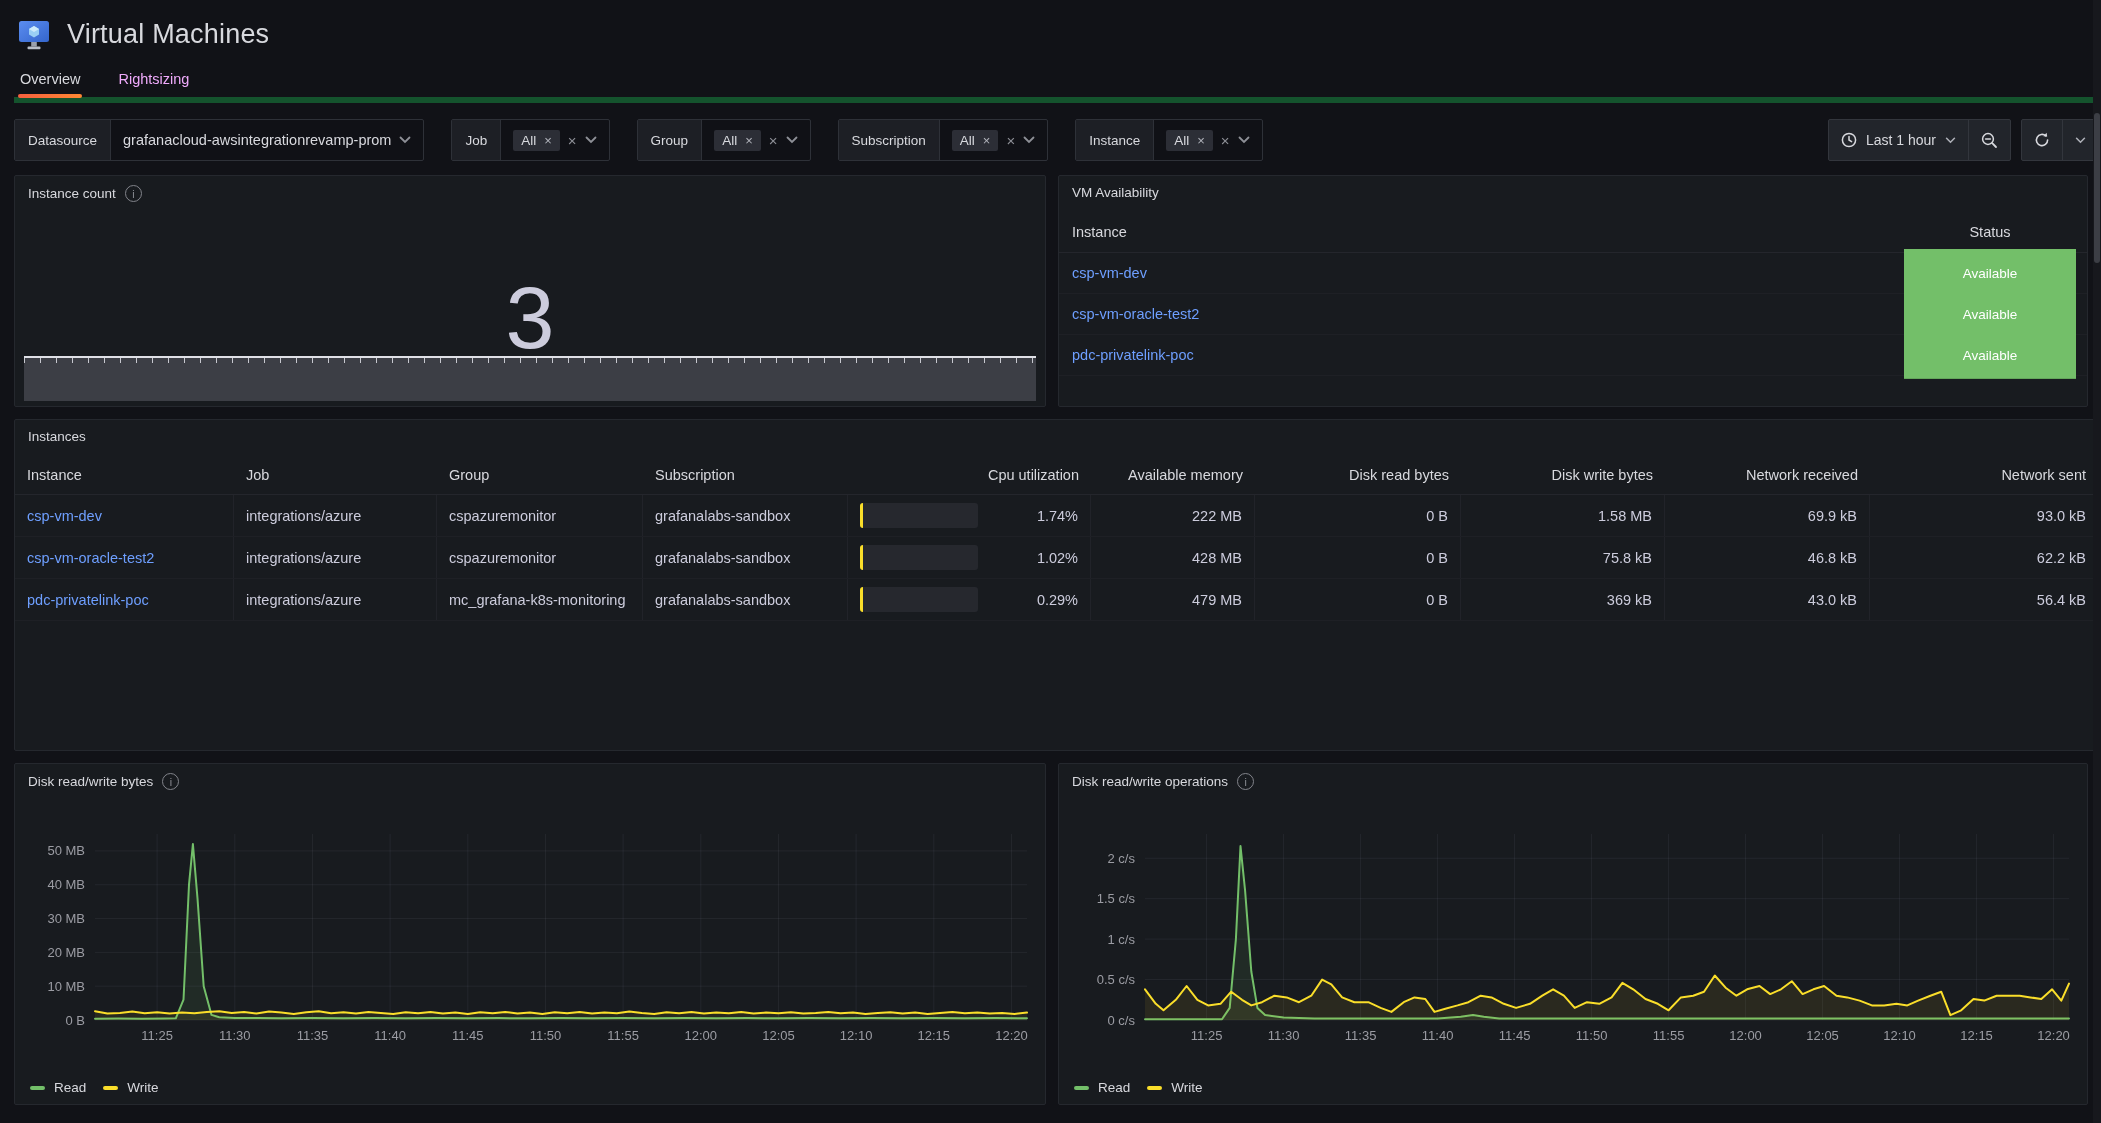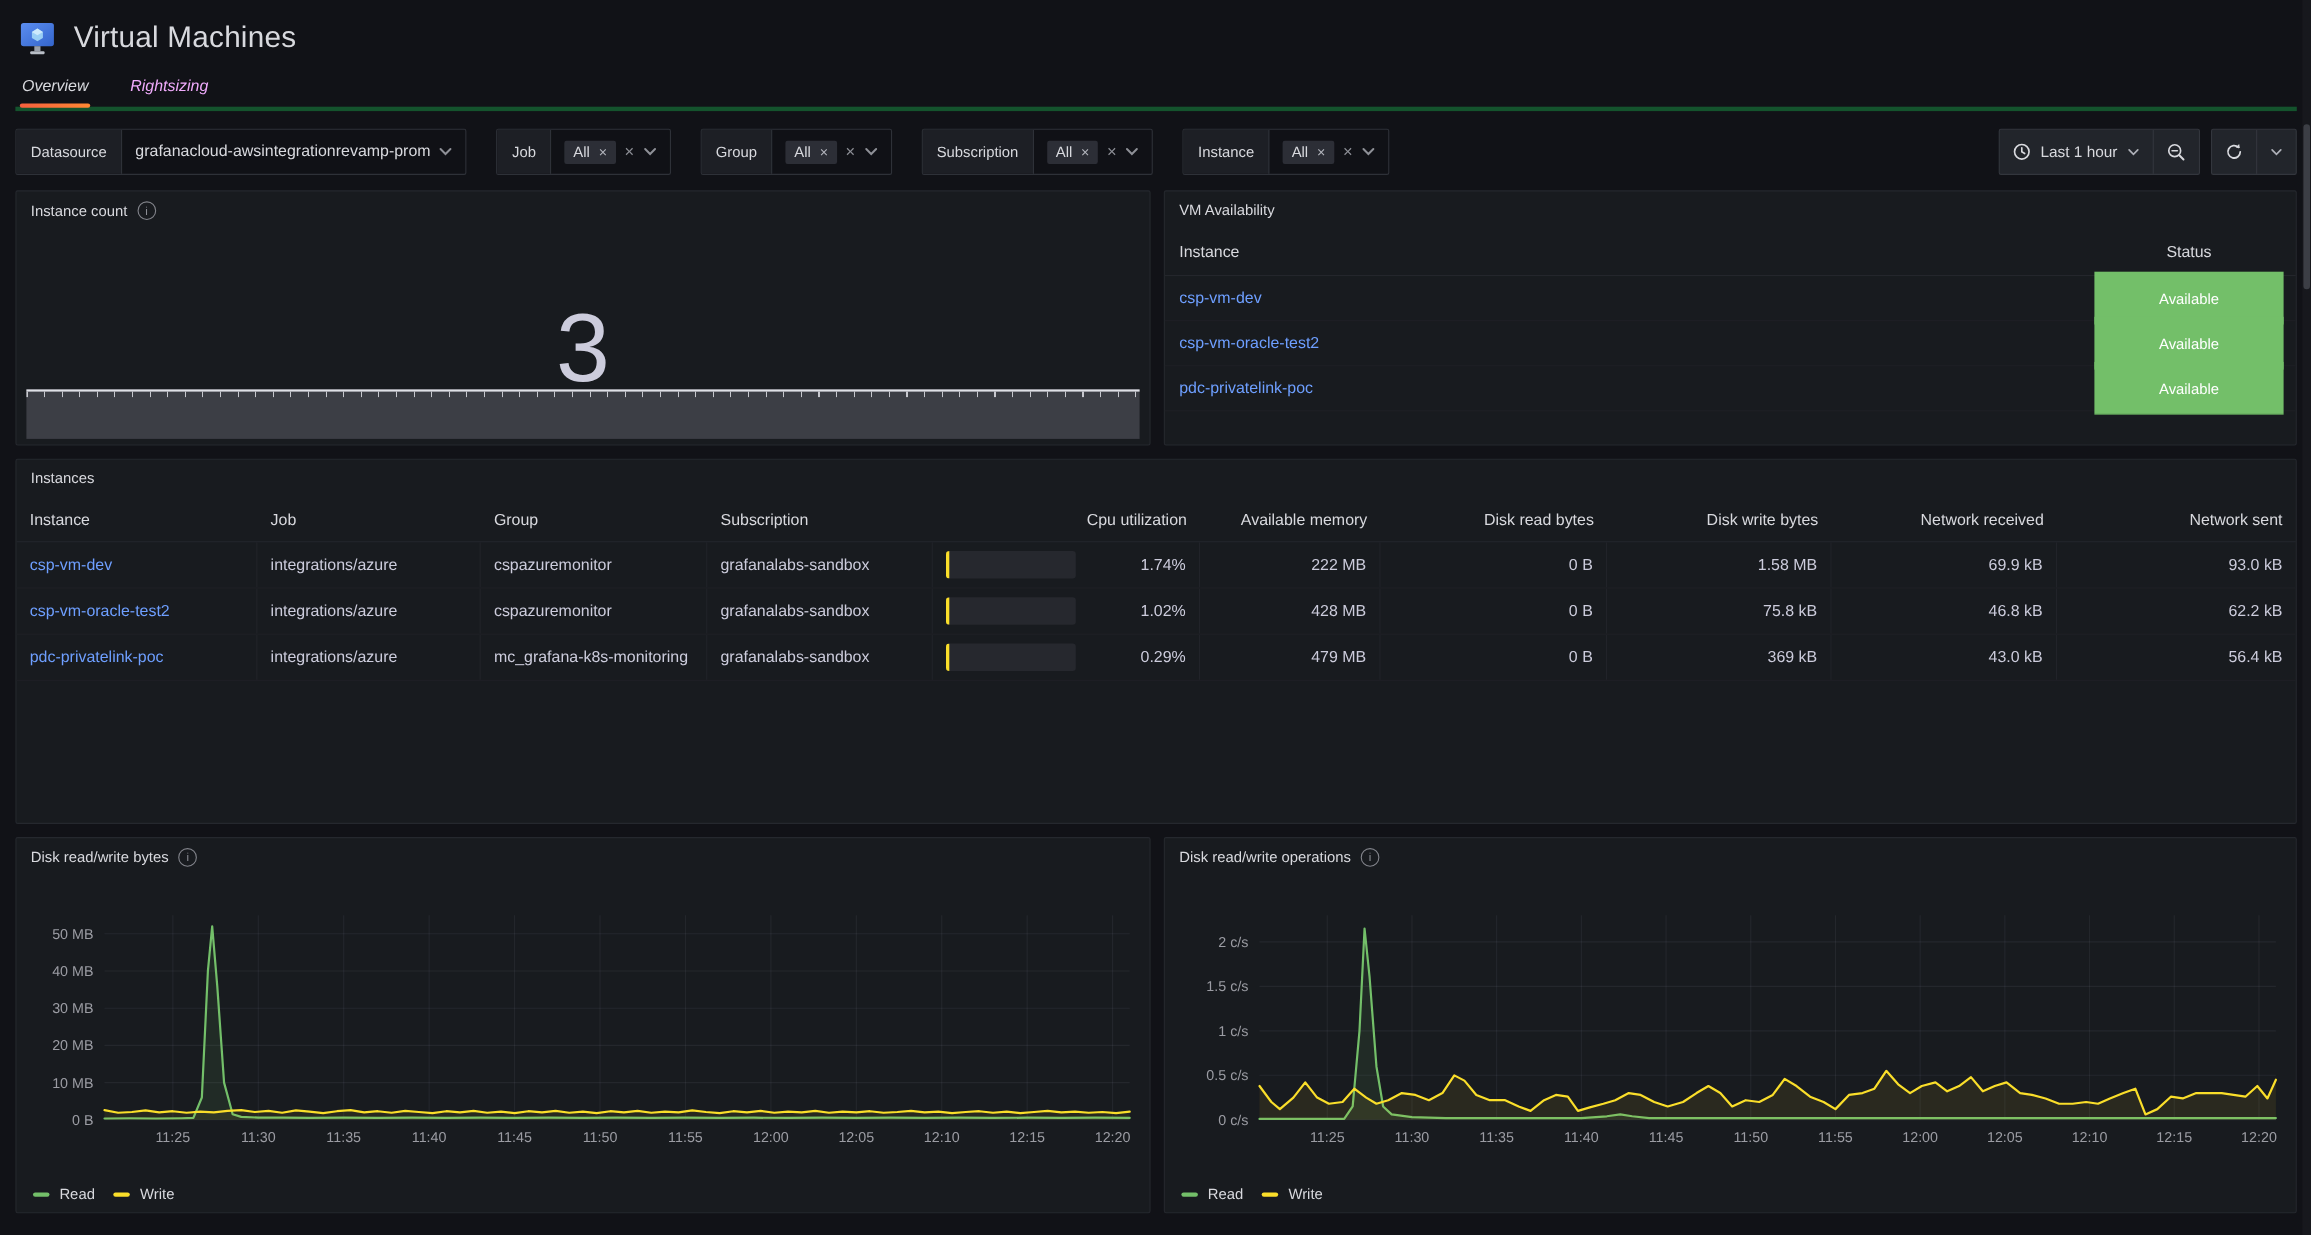--- a/index.html
+++ b/index.html
@@ -2,27 +2,27 @@
 <html><head>
 <meta charset="utf-8">
 <style>
   html,body{margin:0;padding:0;}
   body{
     width:2101px;height:1123px;overflow:hidden;position:relative;
     background:#111217;color:#ccccdc;
     font-family:"Liberation Sans",sans-serif;
     -webkit-font-smoothing:antialiased;
   }
-  .page{padding:0 13px 0 14px;}
+  .page{padding:0 2px 0 14px;}
   
   .app-header{display:flex;align-items:center;gap:15px;padding:16px 2px 0 2px;}
   .vm-logo{width:36px;height:36px;flex:none;}
   .page-title{font-size:27px;font-weight:500;color:#d8d9de;letter-spacing:.2px;}
   
-  .tabs{display:flex;gap:34px;margin-top:8px;border-bottom:4px solid #14532d;padding:0 4px;font-style:italic;}
+  .tabs{display:flex;gap:34px;margin-top:8px;border-bottom:6px solid #14532d;padding:0 4px;}
   .tab{padding:11px 2px 10px;font-size:14.5px;color:#f0abfc;position:relative;cursor:pointer;}
   .tab.active{color:#d8d9de;}
   .tab.active::after{content:"";position:absolute;left:0;right:0;bottom:-1px;height:4px;border-radius:2px;
     background:linear-gradient(90deg,#f55f3e,#ff8833);}
   
   .toolbar{display:flex;align-items:center;gap:27px;margin-top:17px;height:40px;position:relative;}
   .filter{display:flex;align-items:stretch;height:40px;border:1px solid #2e3138;border-radius:2px;background:#101116;}
   .filter-label{display:flex;align-items:center;padding:0 13px;background:#1d1f25;border-right:1px solid #2e3138;
     font-size:13.5px;color:#d8d9de;white-space:nowrap;}
   .filter-value{display:flex;align-items:center;gap:8px;padding:0 12px;font-size:14.5px;color:#d8d9de;white-space:nowrap;cursor:pointer;}

